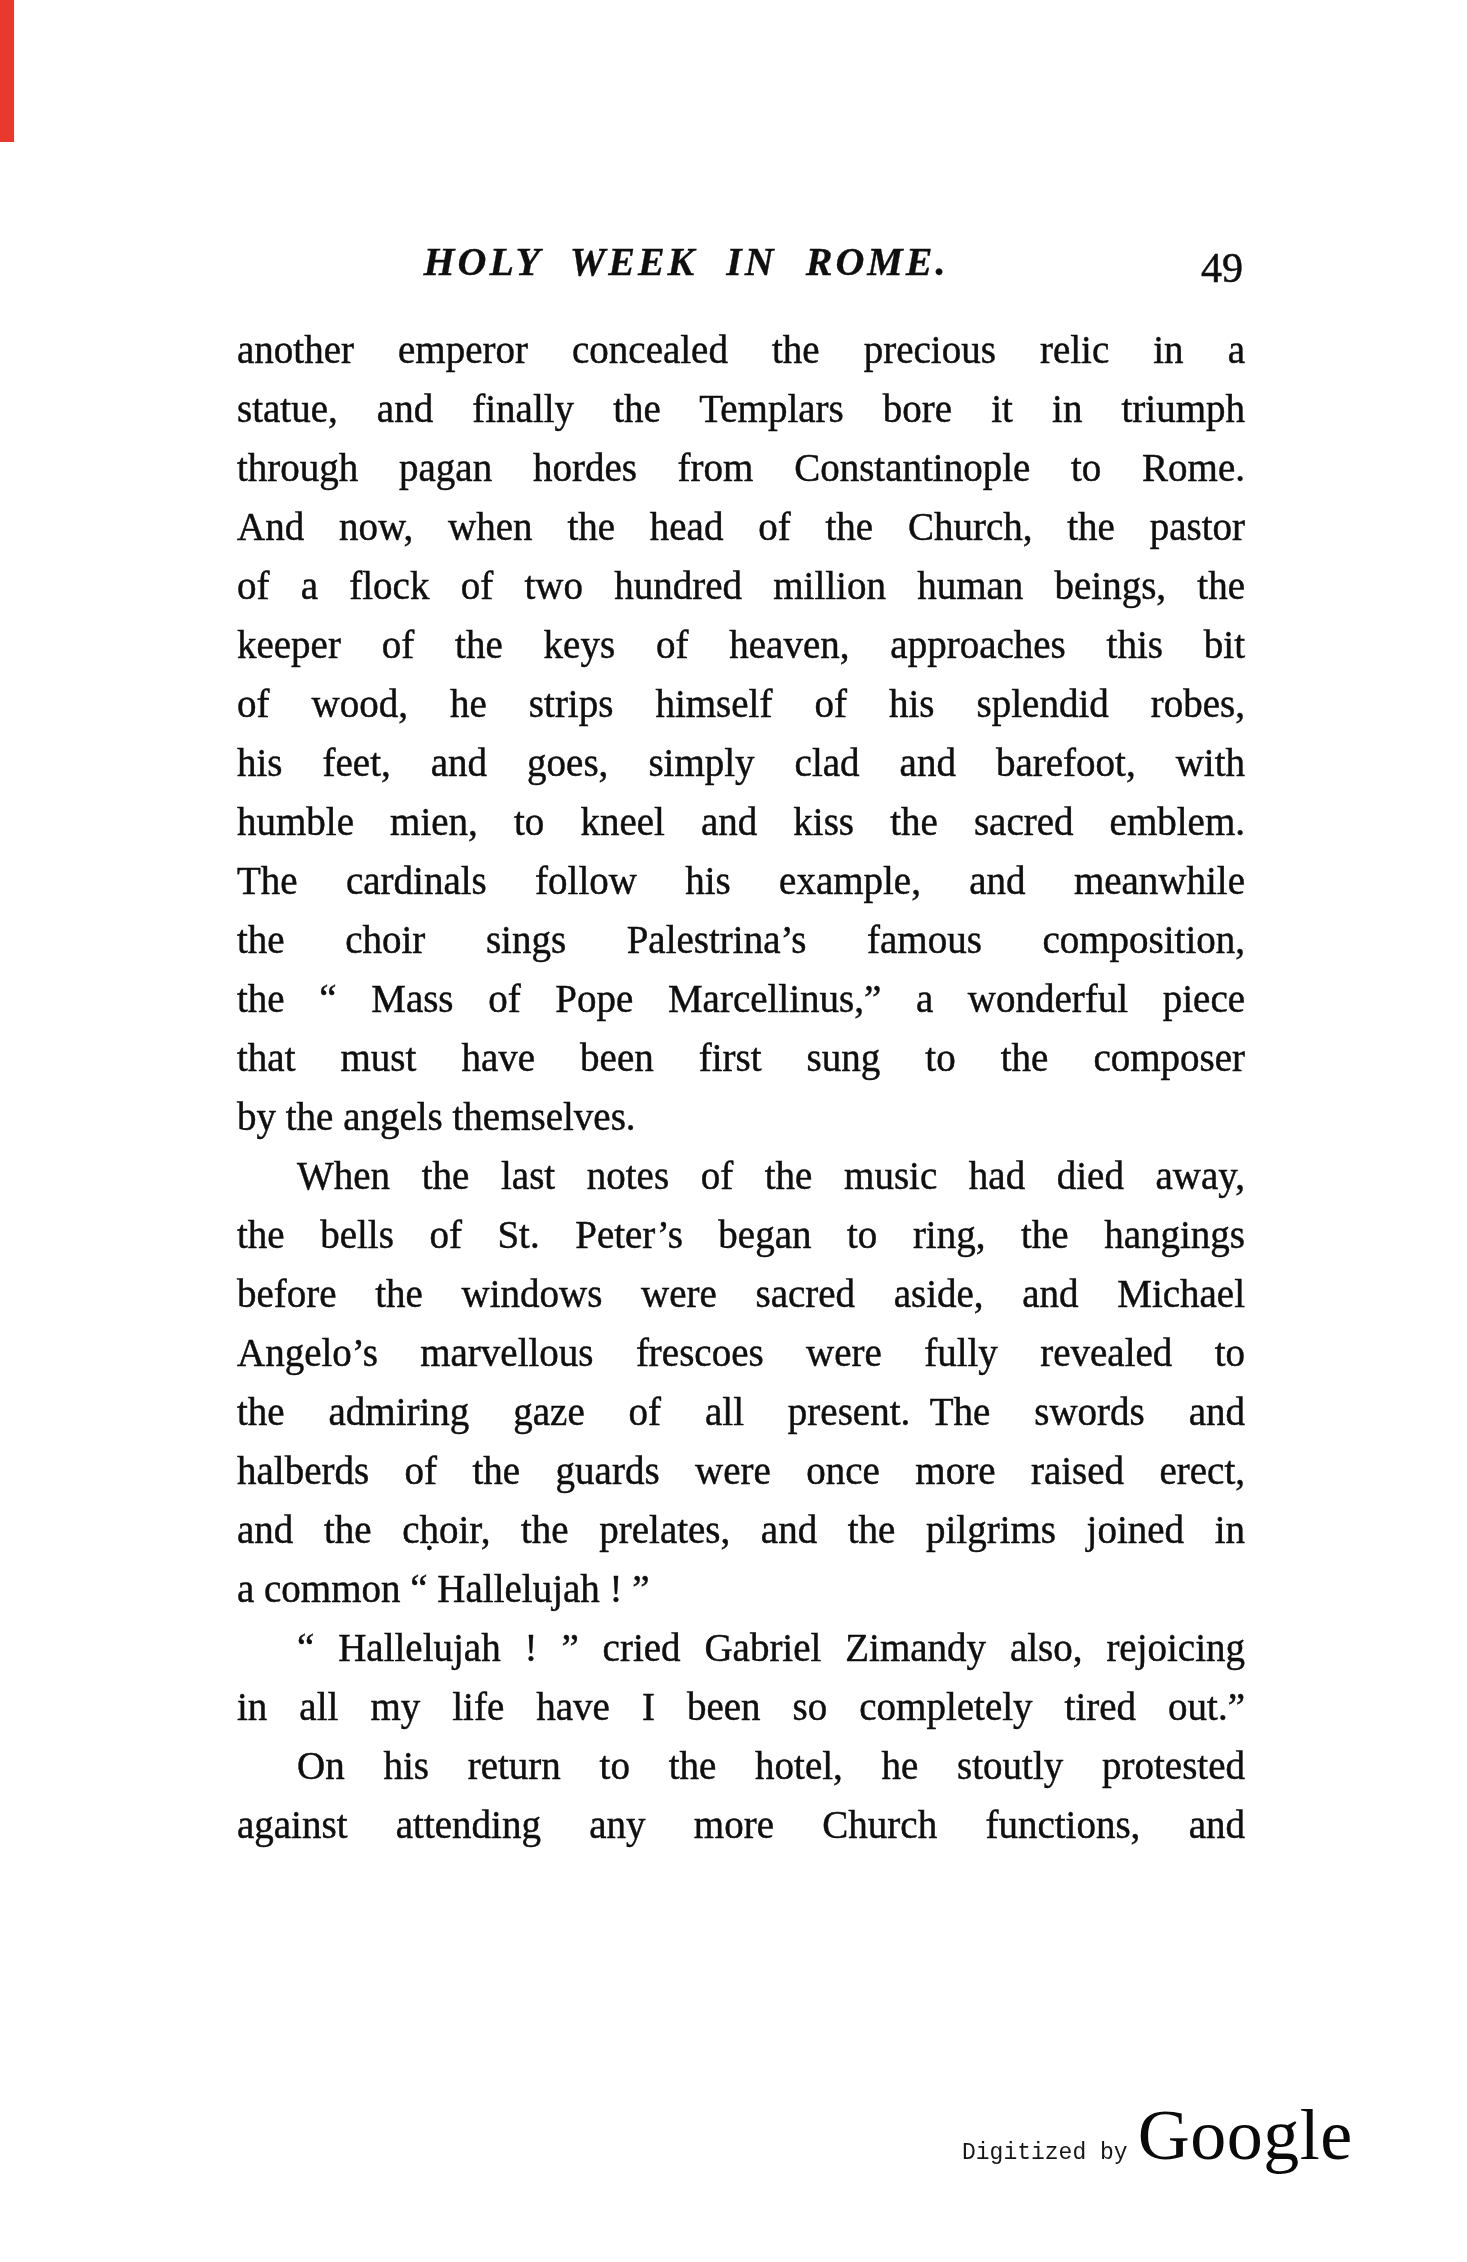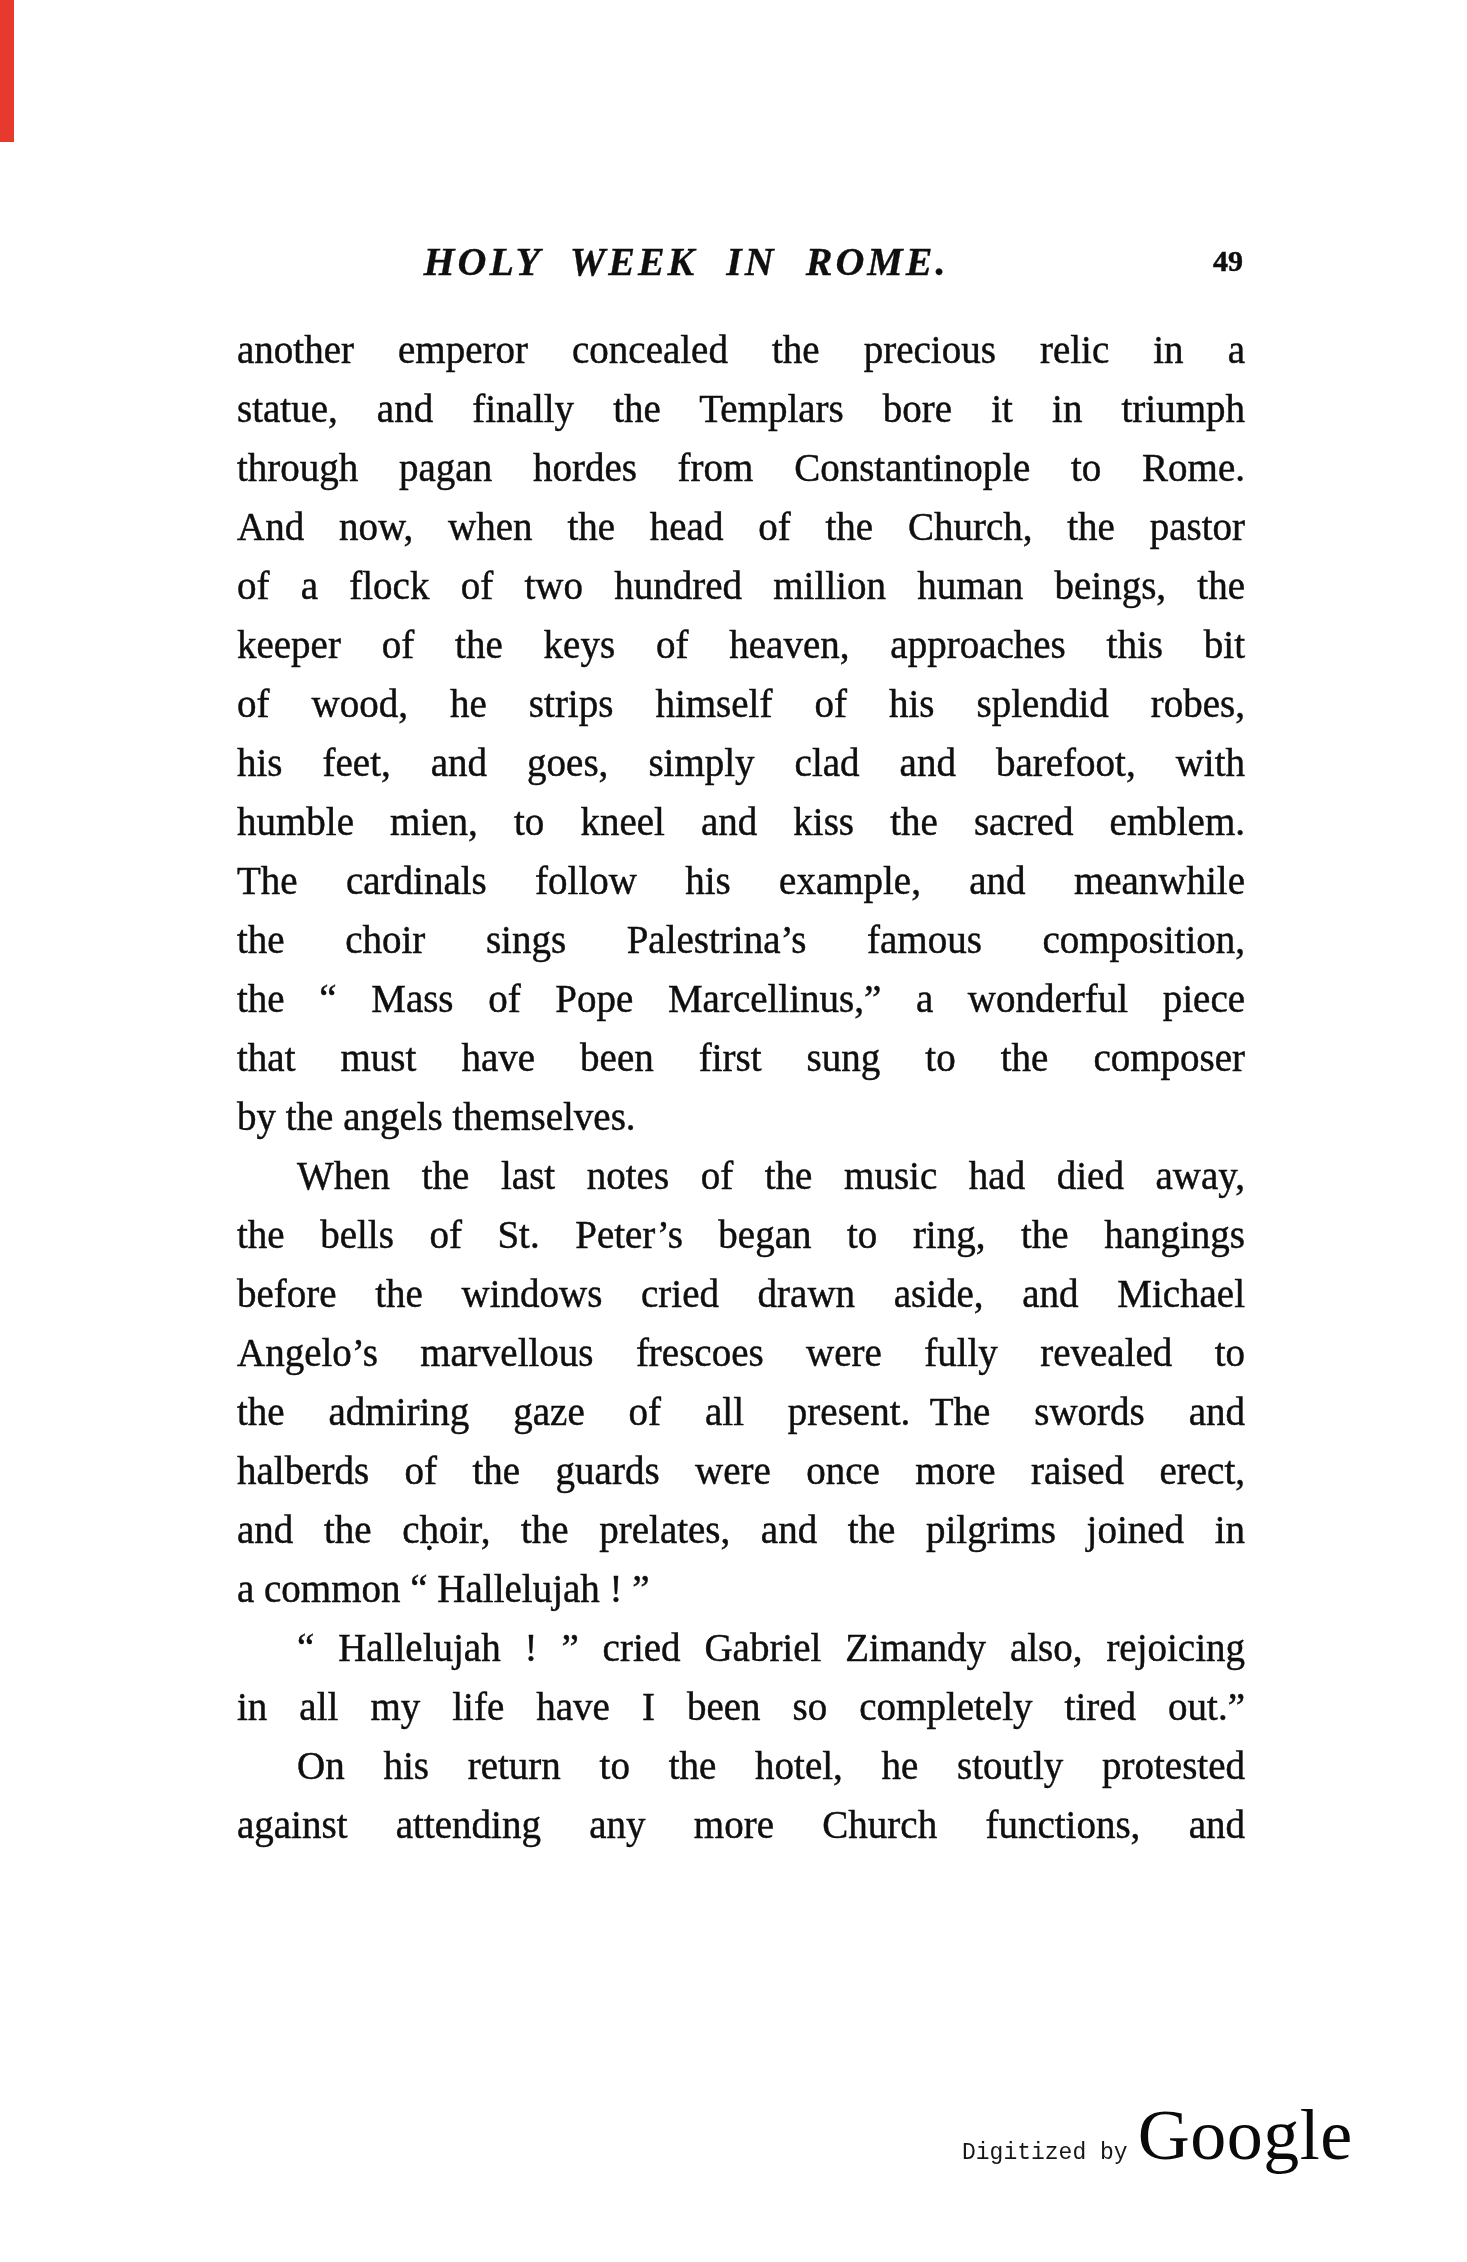--- a/index.html
+++ b/index.html
@@ -31,22 +31,21 @@
     font-weight: bold;
     font-size: 40px;
     letter-spacing: 3px;
     word-spacing: 16px;
     -webkit-text-stroke: 0.3px currentColor;
     white-space: nowrap;
   }
   .page-number {
     position: absolute;
     right: 2px; top: 6px;
-    font-size: 30px;
-    font-weight: bold;
+    font-size: 42px;
     -webkit-text-stroke: 0.5px currentColor;
   }
   .body-block {
     position: absolute;
     left: 237px; top: 320px;
     width: 1008px;
     font-size: 39px;
     line-height: 59px;
     -webkit-text-stroke: 0.45px currentColor;
   }
@@ -105,21 +104,21 @@
       <div class="text-line">of wood, he strips himself of his splendid robes,</div>
       <div class="text-line">his feet, and goes, simply clad and barefoot, with</div>
       <div class="text-line">humble mien, to kneel and kiss the sacred emblem.</div>
       <div class="text-line">The cardinals follow his example, and meanwhile</div>
       <div class="text-line">the choir sings Palestrina’s famous composition,</div>
       <div class="text-line">the “ Mass of Pope Marcellinus,” a wonderful piece</div>
       <div class="text-line">that must have been first sung to the composer</div>
       <div class="text-line flush">by the angels themselves.</div>
       <div class="text-line indent">When the last notes of the music had died away,</div>
       <div class="text-line">the bells of St. Peter’s began to ring, the hangings</div>
-      <div class="text-line">before the windows cried drawn aside, and Michael</div>
+      <div class="text-line">before the windows were sacred aside, and Michael</div>
       <div class="text-line">Angelo’s marvellous frescoes were fully revealed to</div>
       <div class="text-line">the admiring gaze of all present. The swords and</div>
       <div class="text-line">halberds of the guards were once more raised erect,</div>
       <div class="text-line">and the cḥoir, the prelates, and the pilgrims joined in</div>
       <div class="text-line flush">a common “ Hallelujah ! ”</div>
       <div class="text-line indent">“ Hallelujah ! ” cried Gabriel Zimandy also, rejoicing</div>
       <div class="text-line">in all my life have I been so completely tired out.”</div>
       <div class="text-line indent">On his return to the hotel, he stoutly protested</div>
       <div class="text-line">against attending any more Church functions, and</div>
     </div>

